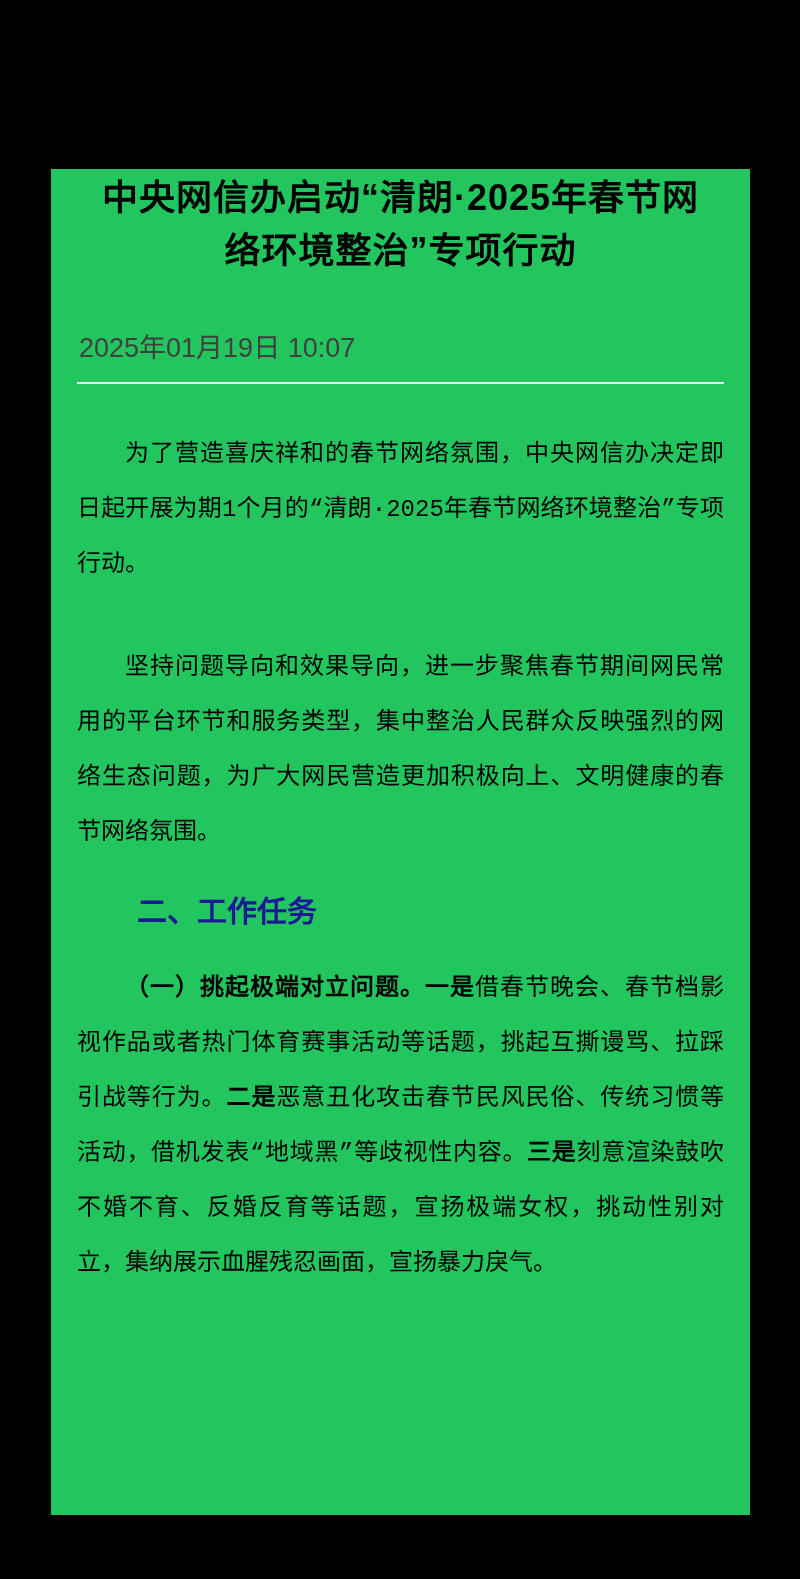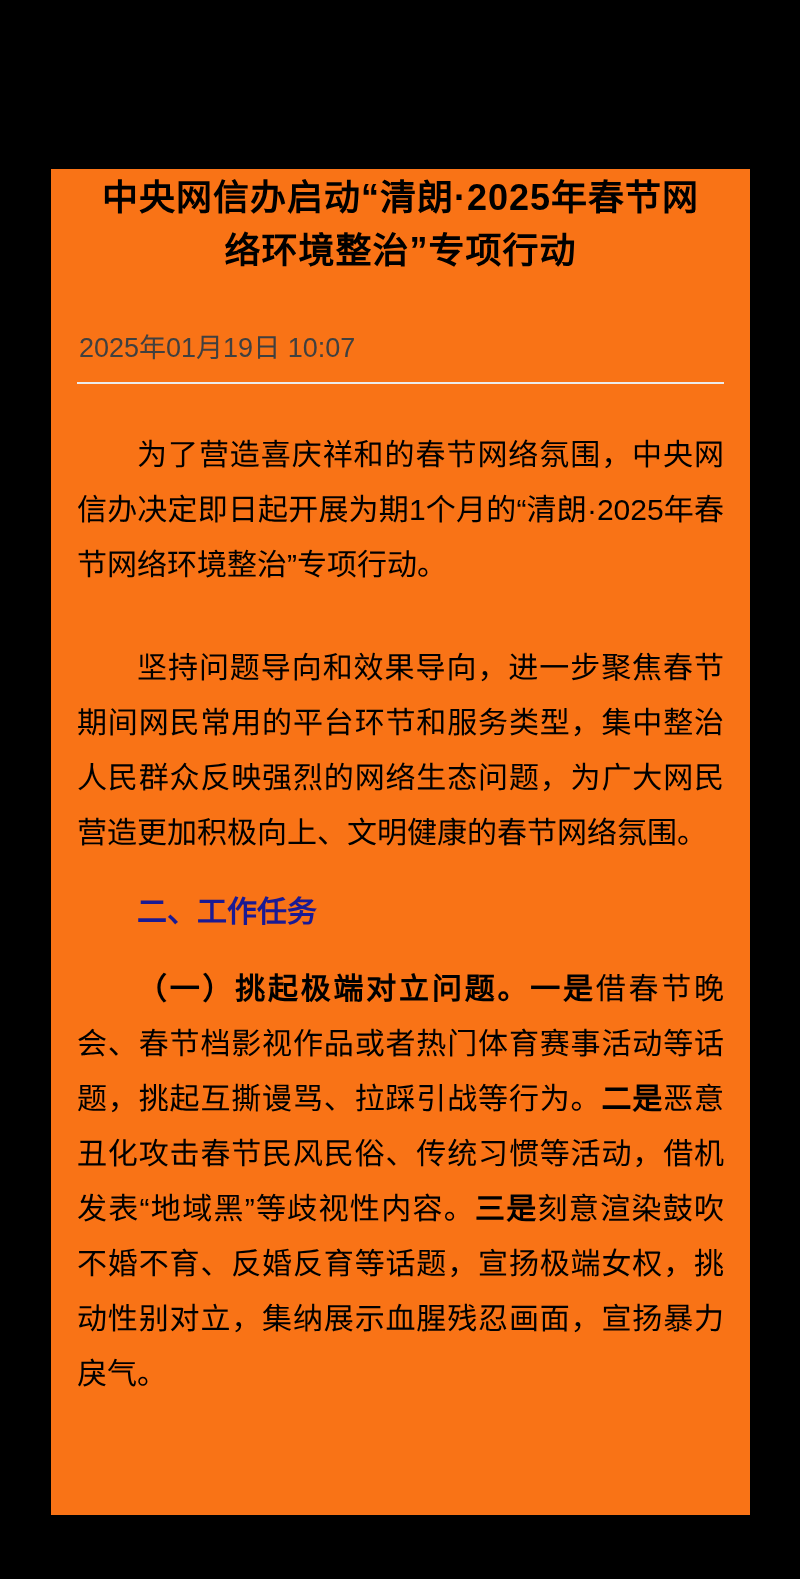--- a/index.html
+++ b/index.html
@@ -14,21 +14,21 @@
     height: 1579px;
     background: #000000;
     overflow: hidden;
   }
   .card {
     position: absolute;
     left: 51px;
     top: 169px;
     width: 699px;
     height: 1346px;
-    background: #f97316;
+    background: #22c55e;
     box-sizing: border-box;
     padding: 0 26px 22px 26px;
     overflow: hidden;
   }
   .title {
     margin: 0;
     padding: 2px 14px 0 14px;
     font-size: 36px;
     line-height: 53px;
     font-weight: 700;
@@ -49,25 +49,26 @@
   }
   .source { white-space: nowrap; }
   .source-name { margin-left: 18px; }
   .divider {
     border: none;
     border-top: 2px solid #ececec;
     margin: 19px 0 0 0;
   }
   .para {
     margin: 0;
-    font-size: 30px;
+    font-size: 24px;
     line-height: 55px;
     color: #000000;
     text-align: justify;
     text-indent: 2em;
+    font-family: Liberation Mono, monospace;
   }
   .para-intro   { margin-top: 43px; }
   .section-heading {
     margin: 0;
     font-size: 30px;
     line-height: 40px;
     font-weight: 700;
     color: #1a1a94;
     text-indent: 2em;
   }

